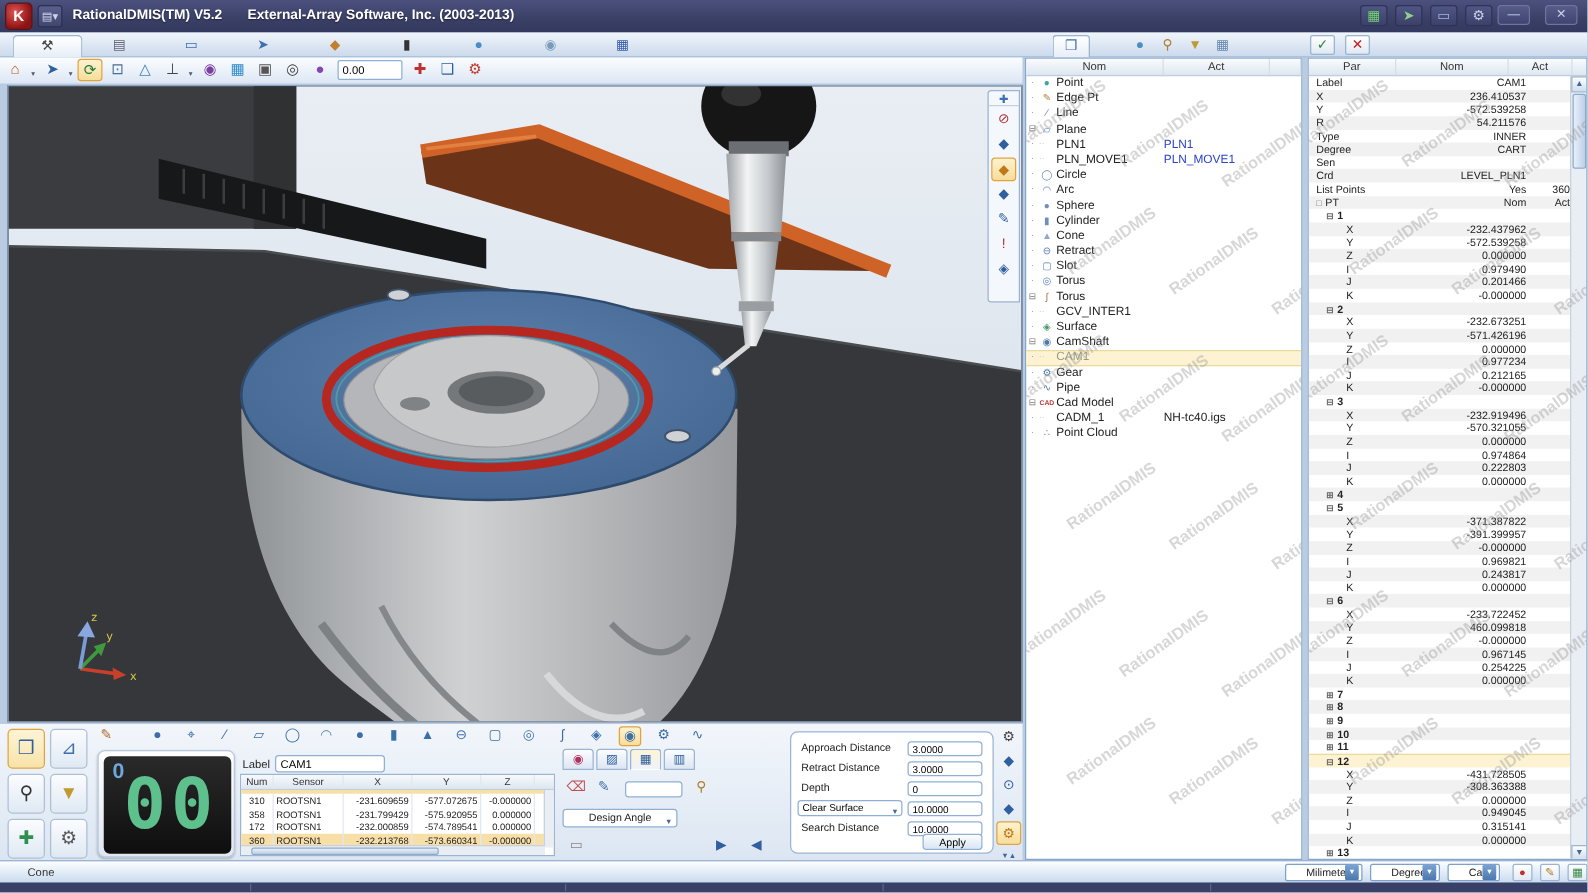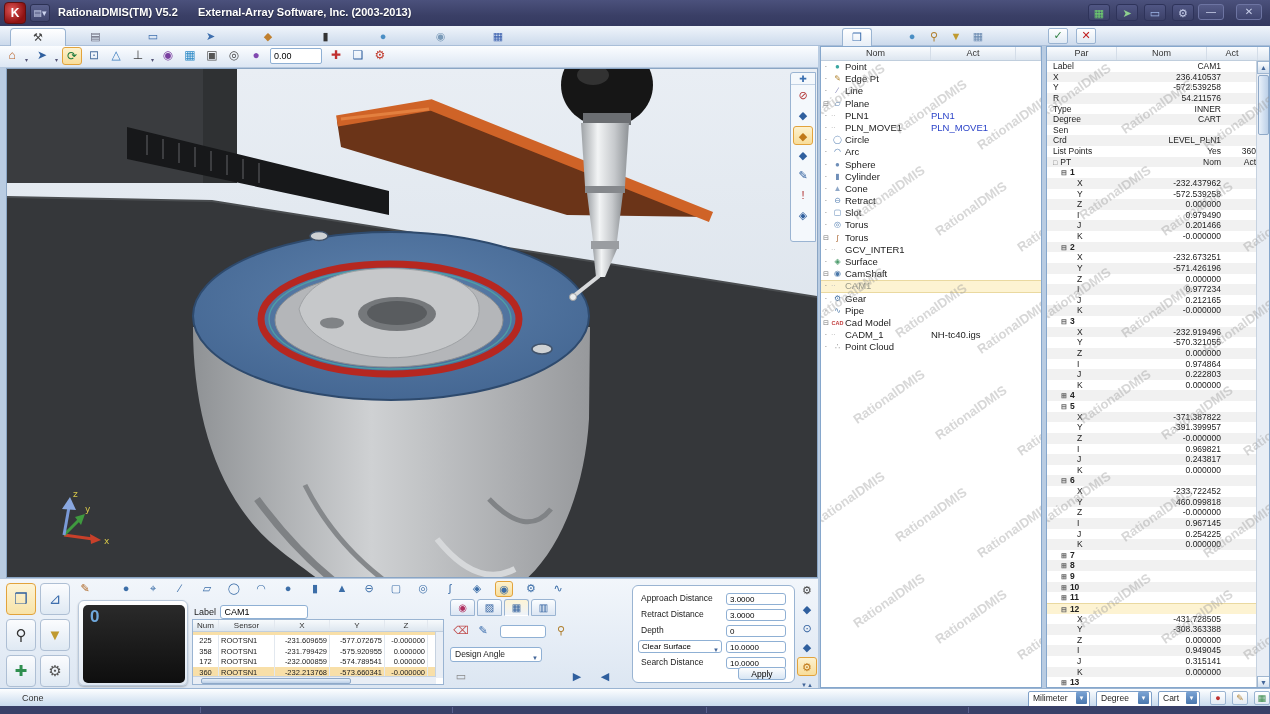--- a/index.html
+++ b/index.html
@@ -136,21 +136,21 @@
 
   #mid-panel { position:absolute; left:448px; top:20px; width:182px; height:88px; }
   .mtab { position:absolute; top:0; width:25px; height:17px; border:1px solid #9ab4d2; border-radius:3px 3px 0 0;
     background:linear-gradient(#fbfdff,#dce6f3); text-align:center; font-size:10px; line-height:16px; }
   .mtab.active { background:linear-gradient(#fdf4d6,#eef3fa); border-bottom:1px solid #fff; }
   .mico { position:absolute; width:18px; height:16px; text-align:center; line-height:15px; font-size:11px; }
   #mid-filter-input { position:absolute; left:52px; top:26px; width:46px; height:13px;
     border:1px solid #8fb0d4; border-radius:3px; }
   #design-angle { position:absolute; left:2px; top:48px; width:92px; height:15px;
     border:1px solid #8fb0d4; border-radius:3px; background:#fff; font-size:8.5px; line-height:13px;
-    padding-left:4px; color:#222; }
+    padding-left:20px; color:#222; }
   #design-angle .dar { position:absolute; right:3px; top:4px; font-size:6px; color:#44679a; }
 
   #param-panel { position:absolute; left:632px; top:6px; width:163px; height:98px;
     background:#fff; border:1px solid #9ab4d2; border-radius:6px; }
   .prm { position:absolute; left:8px; font-size:8.5px; color:#222; line-height:13px; white-space:nowrap; }
   .prm-input { position:absolute; left:93px; width:60px; height:12px; font-size:8px;
     border:1px solid #8fb0d4; border-radius:3px; padding-left:3px; }
   #clear-surface { position:absolute; left:5px; width:84px; height:13px; border:1px solid #8fb0d4;
     border-radius:3px; background:#fff; font-size:8px; padding-left:3px; line-height:12px; }
   #clear-surface .dar { position:absolute; right:2px; top:3px; font-size:6px; color:#44679a; }
@@ -160,22 +160,22 @@
 
   #right-strip { position:absolute; left:797px; top:2px; width:21px; height:106px; }
   .rsi { position:absolute; left:0; width:20px; height:19px; text-align:center; line-height:18px;
     font-size:11px; color:#2f5f9e; border-radius:3px; }
   .rsi.hl { background:linear-gradient(#fdf2cf,#f8dd9a); border:1px solid #e2a33c; color:#c07818; }
 
   
   #statusbar { left:0; top:688px; width:1270px; height:18px;
     background:linear-gradient(#fdfeff,#c9dbee); border-top:1px solid #9ab4d2; font-size:9px; color:#333; }
   #status-msg { position:absolute; left:22px; top:4px; }
-  .ssel { position:absolute; top:2px; height:24px; background:#fff; border:1px solid #7fa0c8;
-    border-radius:2px; font-size:8.5px; line-height:12px; padding-left:4px; color:#222; }
+  .ssel { position:absolute; top:2px; height:14px; background:#fff; border:1px solid #7fa0c8;
+    border-radius:2px; font-size:8.5px; line-height:12px; padding-left:16px; color:#222; }
   .ssel .dar { position:absolute; right:2px; top:0; width:11px; height:12px; font-size:6px; text-align:center;
     line-height:12px; color:#fff; background:linear-gradient(#7aa3d4,#4a77ad); border-radius:1px; }
   .sic { position:absolute; top:2px; width:16px; height:14px; border-radius:2px; text-align:center;
     line-height:13px; font-size:9px; }
   #bottom-edge { left:0; top:706px; width:1270px; height:8px; background:#394068; }
   #bottom-edge i { position:absolute; top:1px; width:1px; height:6px; background:#5a6190; }
 </style>
 </head>
 <body>
 
@@ -831,40 +831,41 @@
       <div class="fic" style="left: 365px;">ʃ</div>
       <div class="fic" style="left: 392px;">◈</div>
       <div class="fic hl" style="left: 419px;">◉</div>
       <div class="fic" style="left: 446px;">⚙</div>
       <div class="fic" style="left: 473px;">∿</div>
     </div>
 
   <div id="counter-card">
     <div id="counter">
       <span class="small">0</span>
+      <span class="digits">00</span>
     </div>
   </div>
 
   <div id="label-row">
     <span class="lab">Label</span>
     <input id="label-input" value="CAM1" style="">
   </div>
 
   <div id="sensor-table">
     <div class="shead" id="sensor-head">
         <span style="width: 26px;">Num</span>
         <span style="width: 56px;">Sensor</span>
         <span style="width: 55px;">X</span>
         <span style="width: 55px;">Y</span>
         <span style="width: 43px;">Z</span>
       </div>
     <div class="sliver"></div>
     <div id="sensor-body">
         <div class="srow">
-          <span class="num" style="width: 26px;">225</span>
+          <span class="num" style="width: 26px;">310</span>
           <span class="num" style="width: 56px; text-align: left; padding-left: 2px;">ROOTSN1</span>
           <span class="val" style="width: 55px;">-231.609659</span>
           <span class="val" style="width: 55px;">-577.072675</span>
           <span class="val" style="width: 43px;">-0.000000</span>
         </div>
         <div class="srow">
           <span class="num" style="width: 26px;">358</span>
           <span class="num" style="width: 56px; text-align: left; padding-left: 2px;">ROOTSN1</span>
           <span class="val" style="width: 55px;">-231.799429</span>
           <span class="val" style="width: 55px;">-575.920955</span>

